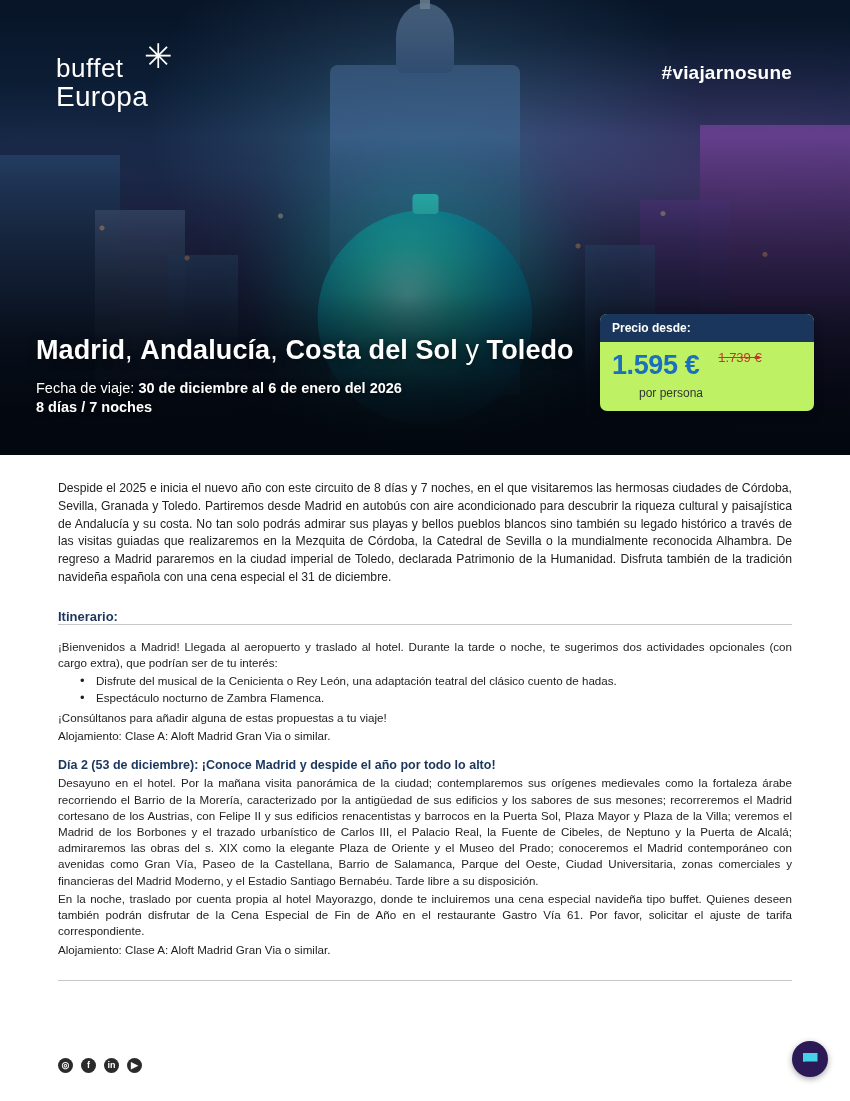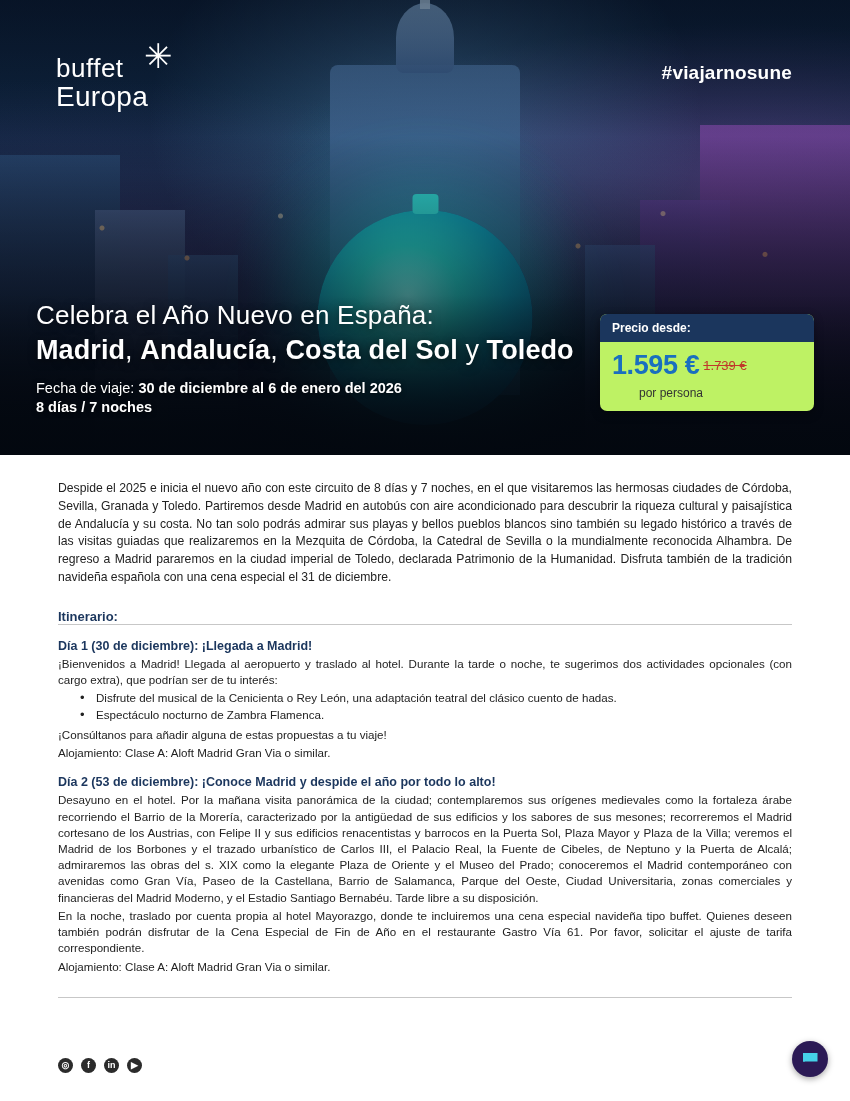--- a/index.html
+++ b/index.html
@@ -217,22 +217,22 @@
     color: #ffffff;
     font-size: 12px;
     font-weight: 700;
     padding: 7px 12px;
   }
   .price-body {
     padding: 8px 12px 11px 12px;
   }
   .price-row {
     display: flex;
-    align-items: center;
-    gap: 4px;
+    align-items: flex-start;
+    gap: 19px;
   }
   .price-main {
     color: #1a6fbf;
     font-size: 27px;
     font-weight: 700;
     letter-spacing: -0.4px;
   }
   .price-old {
     color: #c0392b;
     font-size: 13px;
@@ -383,21 +383,20 @@
 
     <div class="logo">
       <span class="star">✳</span>
       <div class="l1">buffet</div>
       <div class="l2">Europa</div>
     </div>
 
     <div class="hashtag">#viajarnosune</div>
 
     <div class="hero-titles">
-      <div class="title-1">Celebra el Año Nuevo en España:</div>
       <div class="title-2">
         <b>Madrid</b><span class="thin">, </span><b>Andalucía</b><span class="thin">, </span><b>Costa del Sol</b><span class="thin"> y </span><b>Toledo</b>
       </div>
       <div class="dates">
         <span>Fecha de viaje:</span>
         <b>30 de diciembre al 6 de enero del 2026</b>
       </div>
       <div class="nights">8 días / 7 noches</div>
     </div>
 
@@ -412,21 +411,20 @@
       </div>
     </div>
   </div>
 
   <div class="content">
     <p class="intro">Despide el 2025 e inicia el nuevo año con este circuito de 8 días y 7 noches, en el que visitaremos las hermosas ciudades de Córdoba, Sevilla, Granada y Toledo. Partiremos desde Madrid en autobús con aire acondicionado para descubrir la riqueza cultural y paisajística de Andalucía y su costa. No tan solo podrás admirar sus playas y bellos pueblos blancos sino también su legado histórico a través de las visitas guiadas que realizaremos en la Mezquita de Córdoba, la Catedral de Sevilla o la mundialmente reconocida Alhambra. De regreso a Madrid pararemos en la ciudad imperial de Toledo, declarada Patrimonio de la Humanidad. Disfruta también de la tradición navideña española con una cena especial el 31 de diciembre.</p>
 
     <div class="sec-title">Itinerario:</div>
 
     <div class="day">
-      <div class="day-head">Día 1 (30 de diciembre): ¡Llegada a Madrid!</div>
       <p>¡Bienvenidos a Madrid! Llegada al aeropuerto y traslado al hotel. Durante la tarde o noche, te sugerimos dos actividades opcionales (con cargo extra), que podrían ser de tu interés:</p>
       <ul class="bullets">
         <li>Disfrute del musical de la Cenicienta o Rey León, una adaptación teatral del clásico cuento de hadas.</li>
         <li>Espectáculo nocturno de Zambra Flamenca.</li>
       </ul>
       <p>¡Consúltanos para añadir alguna de estas propuestas a tu viaje!</p>
       <p>Alojamiento: Clase A: Aloft Madrid Gran Via o similar.</p>
     </div>
 
     <div class="day">

